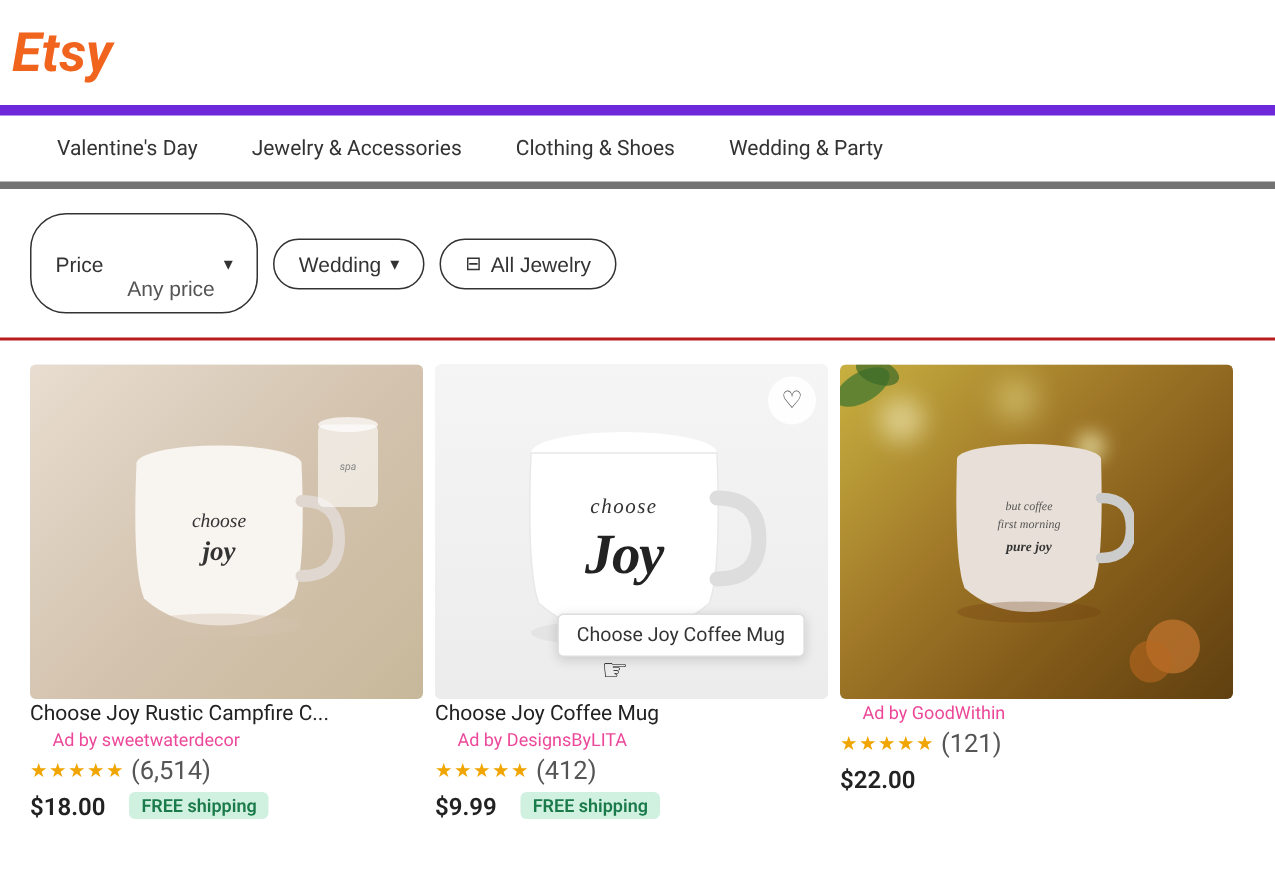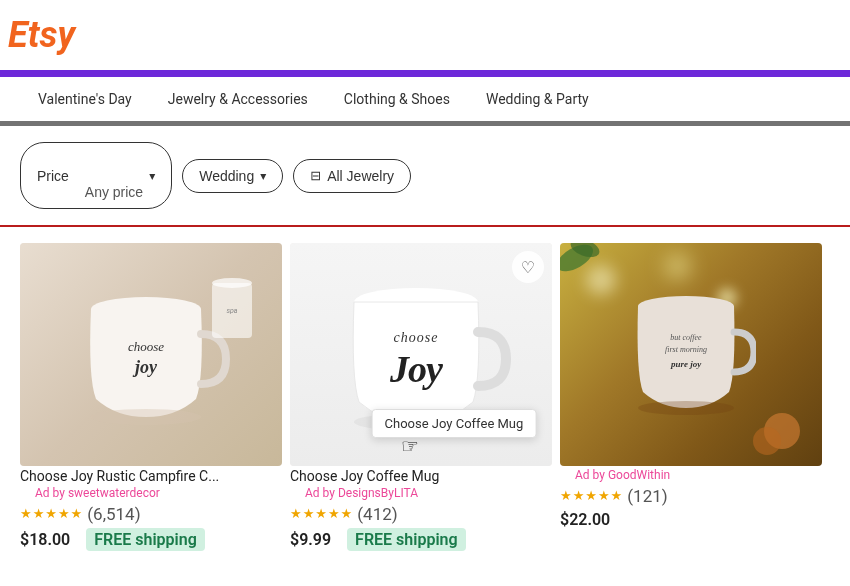--- a/index.html
+++ b/index.html
@@ -211,21 +211,21 @@
       gap: 16px;
     }
     .price {
       font-size: 16px;
       font-weight: 600;
       color: #222;
     }
     .free-shipping-badge {
       background: #d0f0e0;
       color: #1a7a4a;
-      font-size: 16px;
+      font-size: 12px;
       font-weight: 600;
       padding: 2px 8px;
       border-radius: 4px;
     }
 
     
     .mug-svg-1, .mug-svg-2, .mug-svg-3 {
       position: absolute;
       top: 50%;
       left: 50%;

